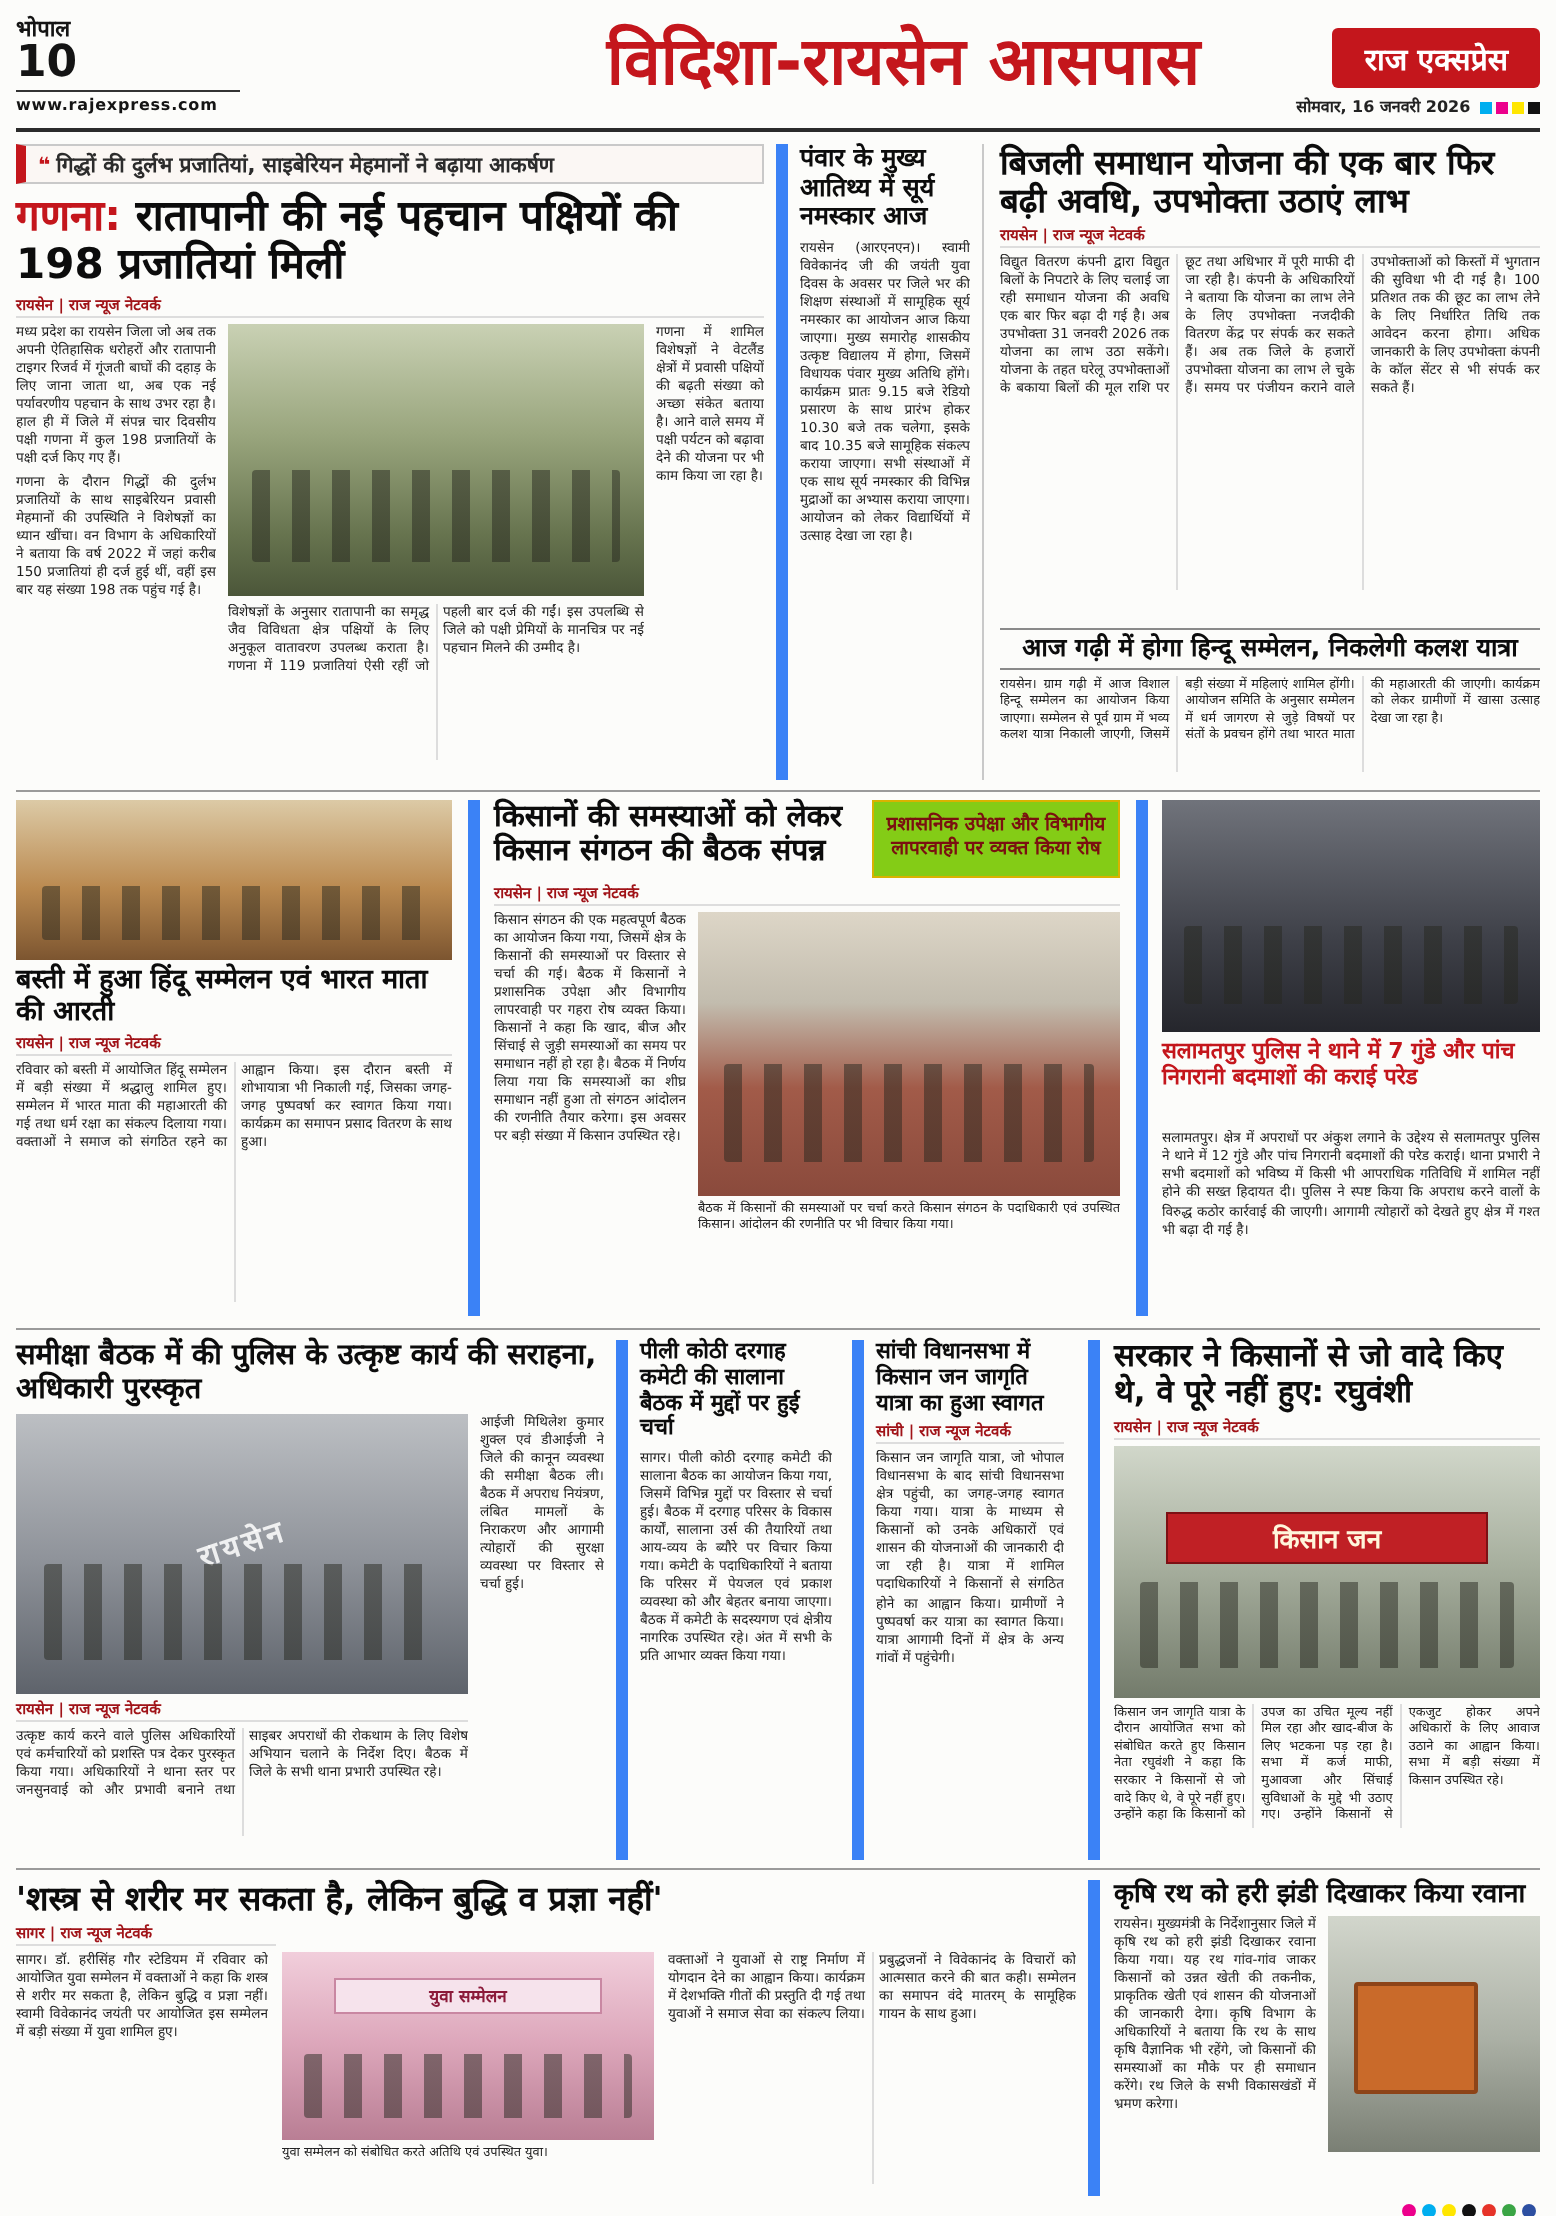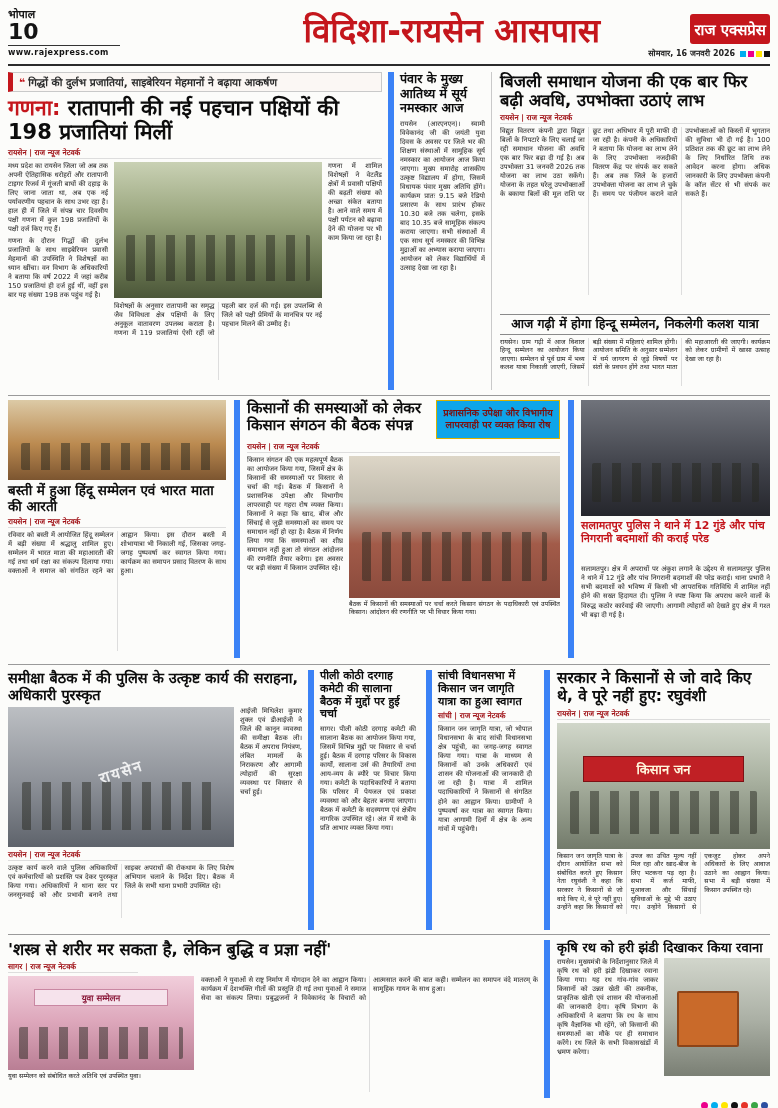--- a/index.html
+++ b/index.html
@@ -5,42 +5,42 @@
   html,body{margin:0;padding:0;background:#d9d9d9;}
   .page{position:relative;width:778px;height:1108px;background:#fcfcfa;overflow:hidden;
         font-family:"DejaVu Sans","Liberation Sans",sans-serif;color:#141414;margin:0 auto;}
   .abs{position:absolute;box-sizing:border-box;}
   
   .hdr-city{font-size:11px;font-weight:bold;}
   .hdr-num{font-size:22px;font-weight:bold;line-height:1;}
   .hdr-url{font-size:8px;font-weight:bold;border-top:1px solid #333;padding-top:2px;margin-top:2px;letter-spacing:.4px;}
   .masthead{font-size:33px;font-weight:bold;color:#c4161c;text-align:right;line-height:1.05;white-space:nowrap;}
   .brandbox{display:inline-block;background:#c4161c;color:#fff;font-size:15px;font-weight:bold;
-            padding:5px 4px;border-radius:3px;}
+            padding:5px 16px;border-radius:3px;}
   .hdr-date{font-size:8px;color:#222;margin-top:3px;text-align:right;font-weight:bold;}
   .regsq{display:inline-block;width:6px;height:6px;margin-left:2px;vertical-align:middle;}
   .rule{position:absolute;background:#2b2b2b;height:2px;}
   .rule-thin{position:absolute;background:#9a9a9a;height:1px;}
   
   .kicker{border:1px solid #c9c9c9;border-left:5px solid #c4161c;padding:2px 6px;font-size:10.5px;
           font-weight:bold;color:#2c2c2c;background:#fbf7f4;}
   .kicker .q{color:#c4161c;margin-right:3px;}
   .hl{font-weight:bold;color:#0c0c0c;line-height:1.16;}
   .hl .red{color:#c4161c;}
   .hl-red{font-weight:bold;color:#c4161c;line-height:1.2;}
   .byline{font-size:7.5px;font-weight:bold;color:#a01318;border-bottom:1px solid #ddd;padding:2px 0 1px;margin-bottom:3px;}
   .bt{font-size:6.8px;line-height:1.33;text-align:justify;color:#1d1d1d;overflow:hidden;}
   .bt p{margin:0 0 3px;}
   .cap{font-size:6.4px;line-height:1.3;color:#222;text-align:justify;margin-top:2px;overflow:hidden;}
   .cols2{column-count:2;column-gap:7px;column-rule:1px solid #ddd;}
   .cols3{column-count:3;column-gap:8px;column-rule:1px solid #ddd;}
   .vsep-l{border-left:6px solid #3b82f6;}
   .vsep-r{border-right:1px solid #c9c9c9;}
   
-  .ybox{background:#0ea5e9;color:#7a1010;font-weight:bold;font-size:9.5px;line-height:1.3;
+  .ybox{background:#84cc16;color:#7a1010;font-weight:bold;font-size:9.5px;line-height:1.3;
         text-align:center;padding:6px 5px;border:1px solid #d9b200;}
   
   .ph{position:relative;width:100%;overflow:hidden;background:#999;}
   .crowd::after{content:"";position:absolute;left:6%;right:6%;bottom:12%;height:34%;opacity:.5;border-radius:2px;
         background:repeating-linear-gradient(90deg,#26271f 0 9px,transparent 9px 20px);}
   .ph-bird{background:linear-gradient(180deg,#c9d1b4 0%,#9aa67e 40%,#66734e 78%,#4b5639 100%);}
   .ph-crowd6{background:linear-gradient(180deg,#dccaa6 0%,#bb8a50 55%,#7c5530 100%);}
   .ph-meet5{background:linear-gradient(180deg,#ddd6c7 0%,#c2bcae 32%,#a25b49 62%,#8a4a3c 100%);}
   .ph-police7{background:linear-gradient(180deg,#70737b 0%,#3e4048 60%,#25262c 100%);}
   .ph-review8{background:linear-gradient(180deg,#bcbfc3 0%,#8f939a 52%,#5e636b 100%);}
@@ -149,21 +149,21 @@
       </div>
       <div style="flex:1;">
         <div class="ph ph-meet5 crowd" style="height:142px;"></div>
         <div class="cap" style="height:32px;">बैठक में किसानों की समस्याओं पर चर्चा करते किसान संगठन के पदाधिकारी एवं उपस्थित किसान। आंदोलन की रणनीति पर भी विचार किया गया।</div>
       </div>
     </div>
   </section>
 
   <section class="abs vsep-l" style="left:568px;top:400px;width:202px;height:258px;padding-left:7px;">
     <div class="ph ph-police7 crowd" style="height:116px;"></div>
-    <div class="hl-red" style="font-size:11px;margin-top:3px;">सलामतपुर पुलिस ने थाने में 12 गुंडे और पांच निगरानी बदमाशों की कराई परेड</div>
+    <div class="hl-red" style="font-size:11px;margin-top:3px;">सलामतपुर पुलिस ने थाने में 7 गुंडे और पांच निगरानी बदमाशों की कराई परेड</div>
     <div class="bt" style="height:92px;margin-top:20px;">
       <p>सलामतपुर। क्षेत्र में अपराधों पर अंकुश लगाने के उद्देश्य से सलामतपुर पुलिस ने थाने में 12 गुंडे और पांच निगरानी बदमाशों की परेड कराई। थाना प्रभारी ने सभी बदमाशों को भविष्य में किसी भी आपराधिक गतिविधि में शामिल नहीं होने की सख्त हिदायत दी। पुलिस ने स्पष्ट किया कि अपराध करने वालों के विरुद्ध कठोर कार्रवाई की जाएगी। आगामी त्योहारों को देखते हुए क्षेत्र में गश्त भी बढ़ा दी गई है।</p>
     </div>
   </section>
 
   <div class="rule-thin" style="left:8px;right:8px;top:664px;"></div>
 
   <section class="abs" style="left:8px;top:670px;width:294px;height:260px;">
     <div class="hl" style="font-size:14.5px;">समीक्षा बैठक में की पुलिस के उत्कृष्ट कार्य की सराहना, अधिकारी पुरस्कृत</div>
     <div style="display:flex;gap:6px;height:214px;margin-top:3px;">
@@ -207,20 +207,23 @@
       <p>किसान जन जागृति यात्रा के दौरान आयोजित सभा को संबोधित करते हुए किसान नेता रघुवंशी ने कहा कि सरकार ने किसानों से जो वादे किए थे, वे पूरे नहीं हुए। उन्होंने कहा कि किसानों को उपज का उचित मूल्य नहीं मिल रहा और खाद-बीज के लिए भटकना पड़ रहा है। सभा में कर्ज माफी, मुआवजा और सिंचाई सुविधाओं के मुद्दे भी उठाए गए। उन्होंने किसानों से एकजुट होकर अपने अधिकारों के लिए आवाज उठाने का आह्वान किया। सभा में बड़ी संख्या में किसान उपस्थित रहे।</p>
     </div>
   </section>
 
   <div class="rule-thin" style="left:8px;right:8px;top:934px;"></div>
 
   <section class="abs" style="left:8px;top:940px;width:530px;height:158px;">
     <div class="hl" style="font-size:16.5px;width:78%;">'शस्त्र से शरीर मर सकता है, लेकिन बुद्धि व प्रज्ञा नहीं'</div>
     <div class="byline" style="width:130px;">सागर | राज न्यूज नेटवर्क</div>
     <div style="display:flex;gap:7px;height:116px;">
+      <div class="bt" style="width:126px;">
+        <p>सागर। डॉ. हरीसिंह गौर स्टेडियम में रविवार को आयोजित युवा सम्मेलन में वक्ताओं ने कहा कि शस्त्र से शरीर मर सकता है, लेकिन बुद्धि व प्रज्ञा नहीं। स्वामी विवेकानंद जयंती पर आयोजित इस सम्मेलन में बड़ी संख्या में युवा शामिल हुए।</p>
+      </div>
       <div style="width:186px;">
         <div class="ph ph-stage12 crowd" style="height:94px;">
           <span class="banner-pink">युवा सम्मेलन</span>
         </div>
         <div class="cap">युवा सम्मेलन को संबोधित करते अतिथि एवं उपस्थित युवा।</div>
       </div>
       <div class="bt cols2" style="flex:1;">
         <p>वक्ताओं ने युवाओं से राष्ट्र निर्माण में योगदान देने का आह्वान किया। कार्यक्रम में देशभक्ति गीतों की प्रस्तुति दी गई तथा युवाओं ने समाज सेवा का संकल्प लिया। प्रबुद्धजनों ने विवेकानंद के विचारों को आत्मसात करने की बात कही। सम्मेलन का समापन वंदे मातरम् के सामूहिक गायन के साथ हुआ।</p>
       </div>
     </div>

